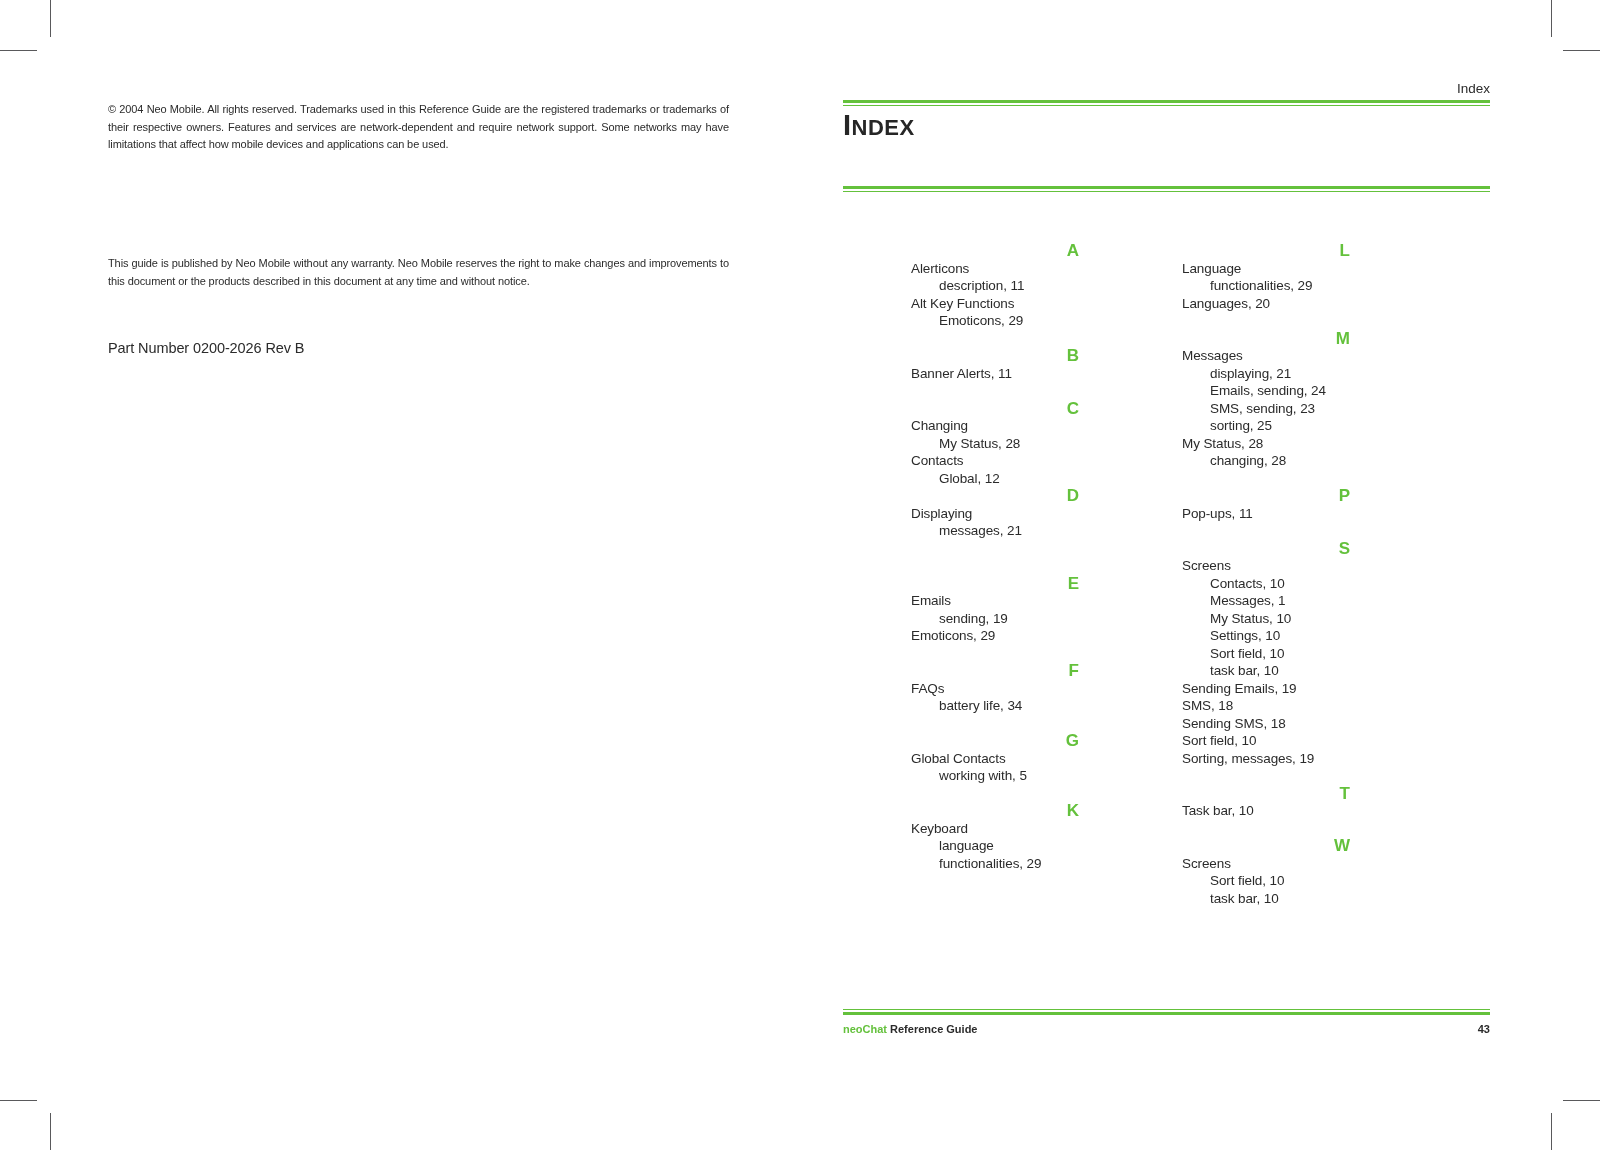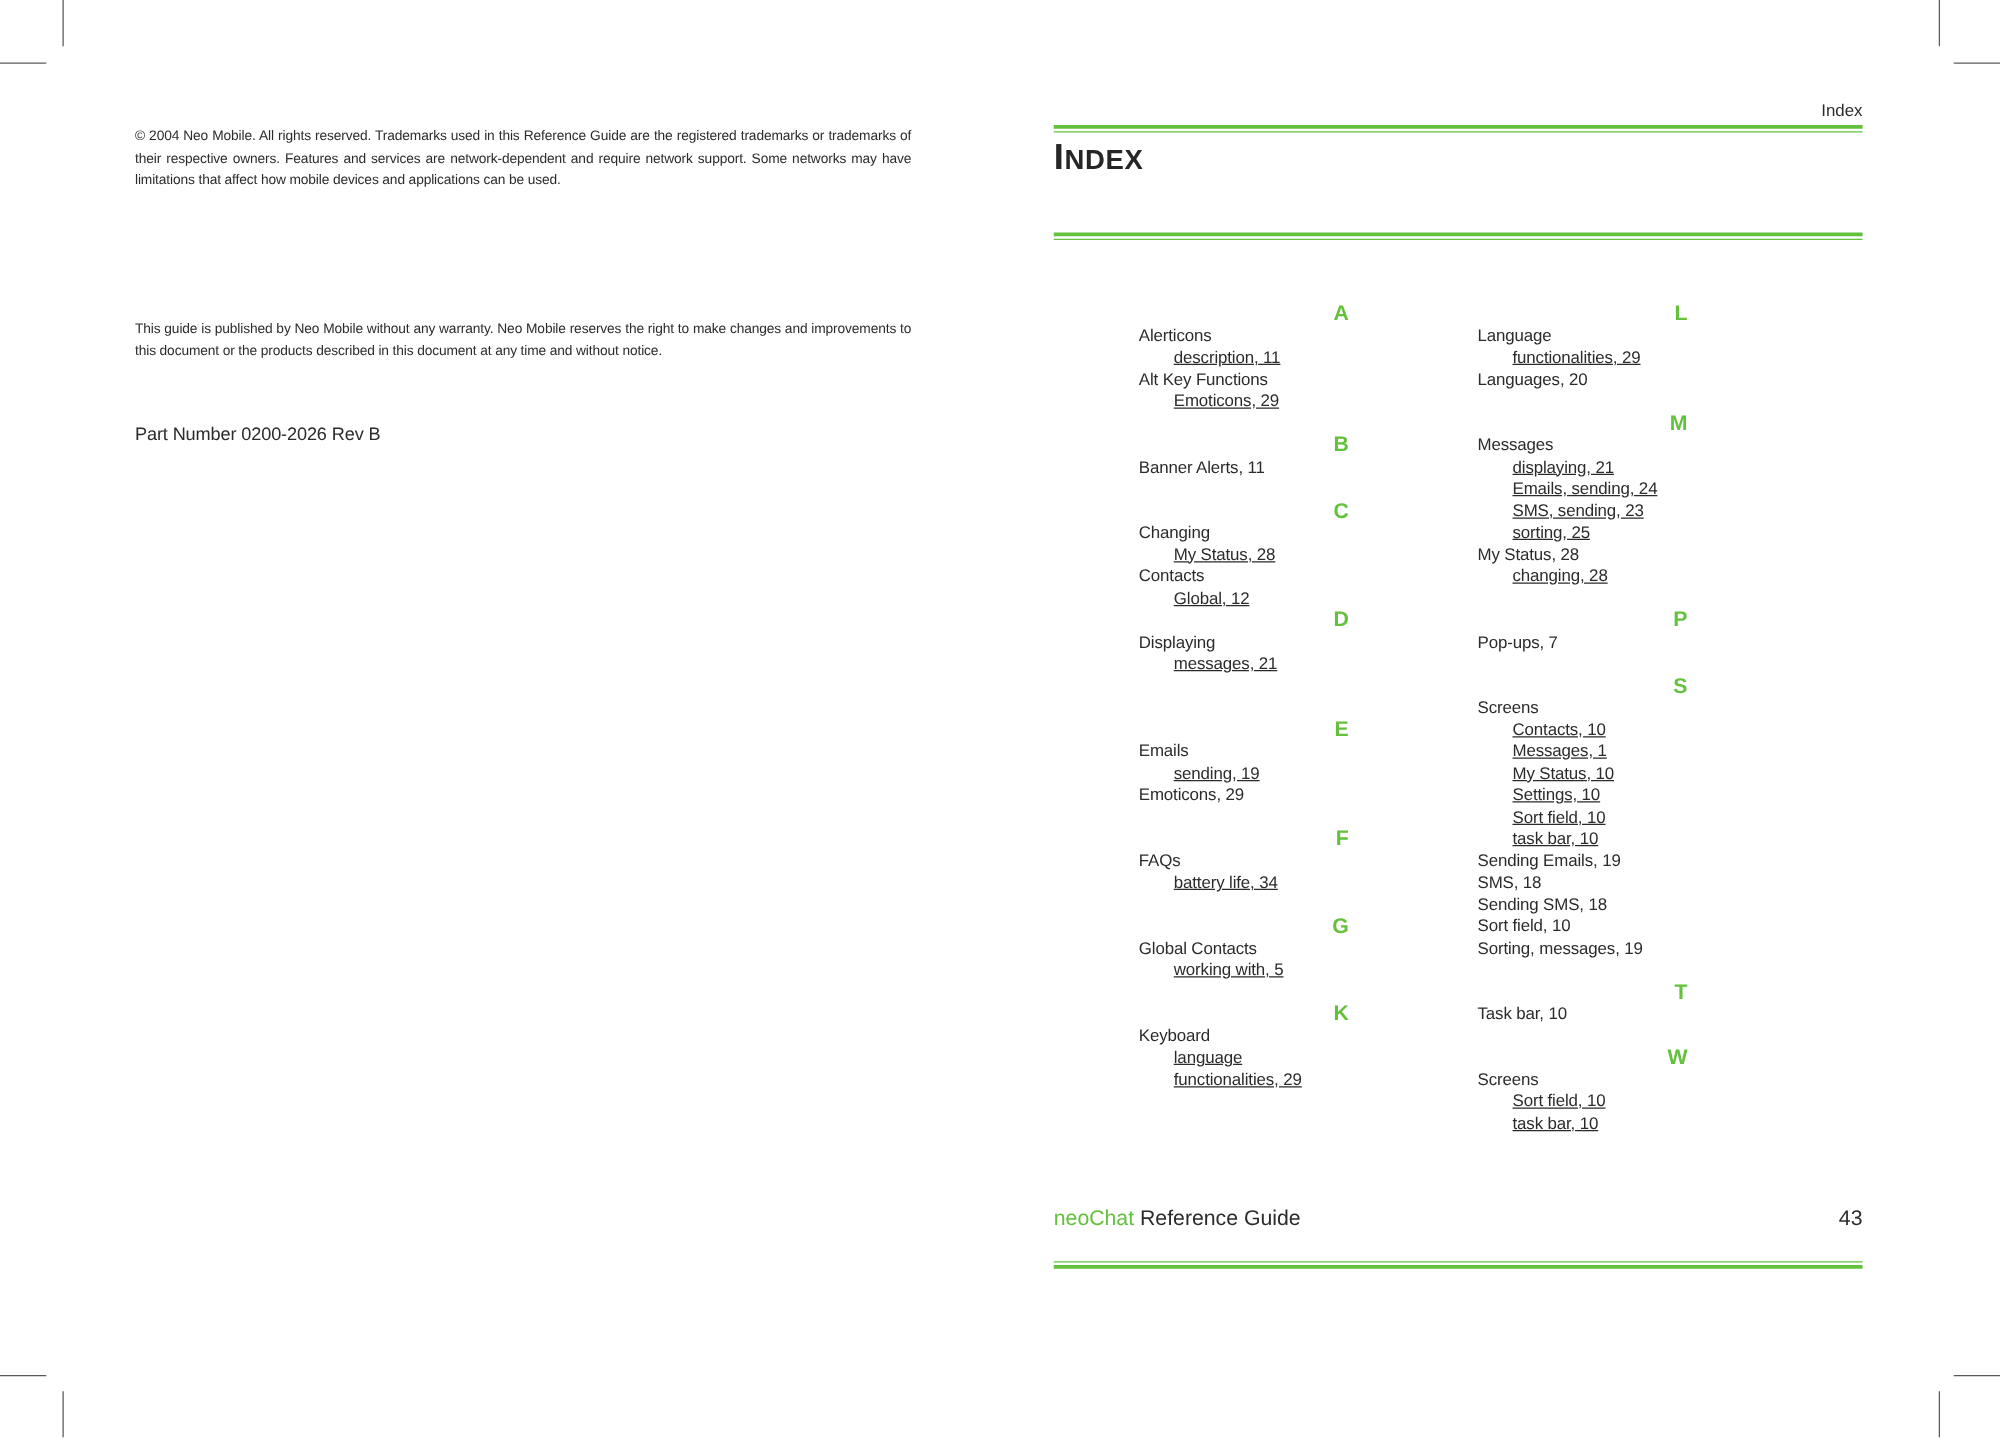--- a/index.html
+++ b/index.html
@@ -58,26 +58,26 @@
   .col2{left:1182px;}
   .ix{
     font-size:13.5px;line-height:17.5px;height:17.5px;
     color:var(--ink);white-space:nowrap;letter-spacing:-0.1px;
   }
   .ix.letter{
     width:168px;text-align:right;
     font-size:17px;font-weight:bold;color:var(--green);
     letter-spacing:0;
   }
-  .ix.e1{padding-left:28px;text-decoration:underline;}
+  .ix.e1{padding-left:28px;}
   .ix.gap{height:17.5px;}
   
   .footer-line{
-    position:absolute;left:843px;top:965px;width:647px;
-    font-size:17px;color:var(--ink);
+    position:absolute;left:843px;top:1023px;width:647px;
+    font-size:11px;color:var(--ink);font-weight:bold;
   }
   .footer-line .brand{color:var(--green);}
   .footer-line .pageno{position:absolute;right:0;top:0;}
 </style>
 </head>
 <body>
 
 <div class="crop" style="left:50px;top:0;width:1px;height:37px;"></div>
 <div class="crop" style="left:0;top:50px;width:37px;height:1px;"></div>
 <div class="crop" style="left:1551px;top:0;width:1px;height:37px;"></div>
@@ -146,21 +146,21 @@
       <div class="ix letter">M</div>
       <div class="ix e0">Messages</div>
       <div class="ix e1">displaying, 21</div>
       <div class="ix e1">Emails, sending, 24</div>
       <div class="ix e1">SMS, sending, 23</div>
       <div class="ix e1">sorting, 25</div>
       <div class="ix e0">My Status, 28</div>
       <div class="ix e1">changing, 28</div>
       <div class="ix gap"></div>
       <div class="ix letter">P</div>
-      <div class="ix e0">Pop-ups, 7</div>
+      <div class="ix e0">Pop-ups, 11</div>
       <div class="ix gap"></div>
       <div class="ix letter">S</div>
       <div class="ix e0">Screens</div>
       <div class="ix e1">Contacts, 10</div>
       <div class="ix e1">Messages, 1</div>
       <div class="ix e1">My Status, 10</div>
       <div class="ix e1">Settings, 10</div>
       <div class="ix e1">Sort field, 10</div>
       <div class="ix e1">task bar, 10</div>
       <div class="ix e0">Sending Emails, 19</div>

